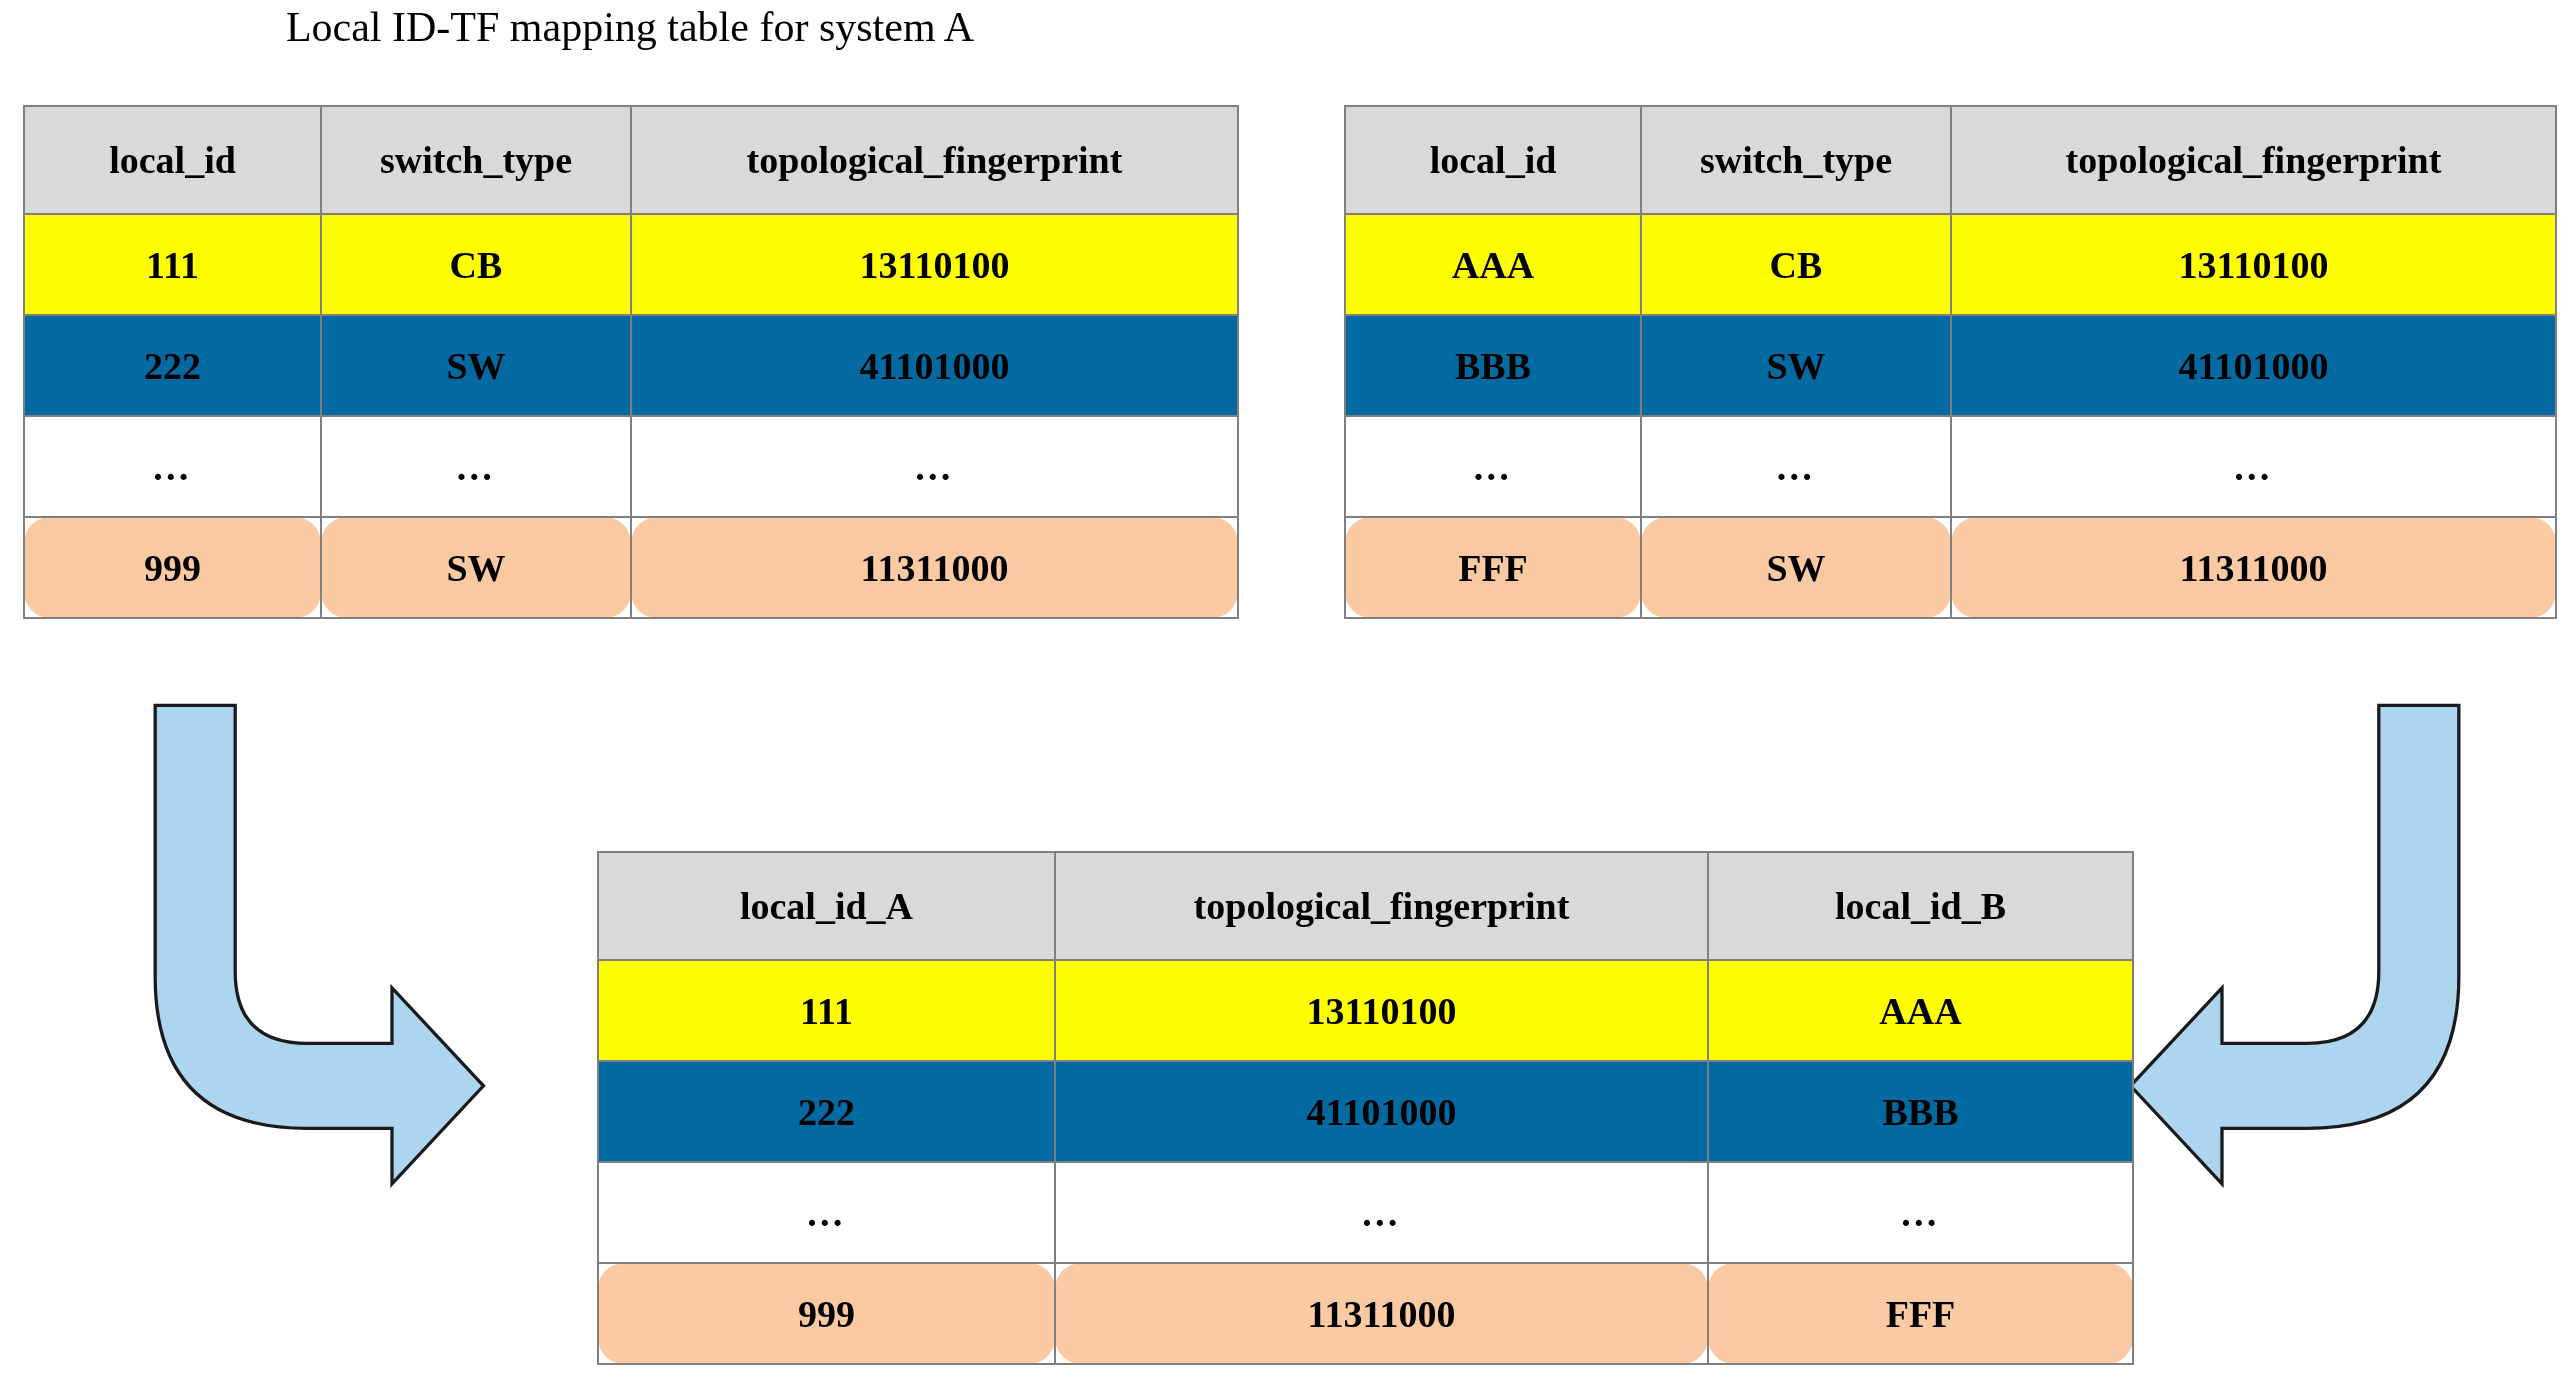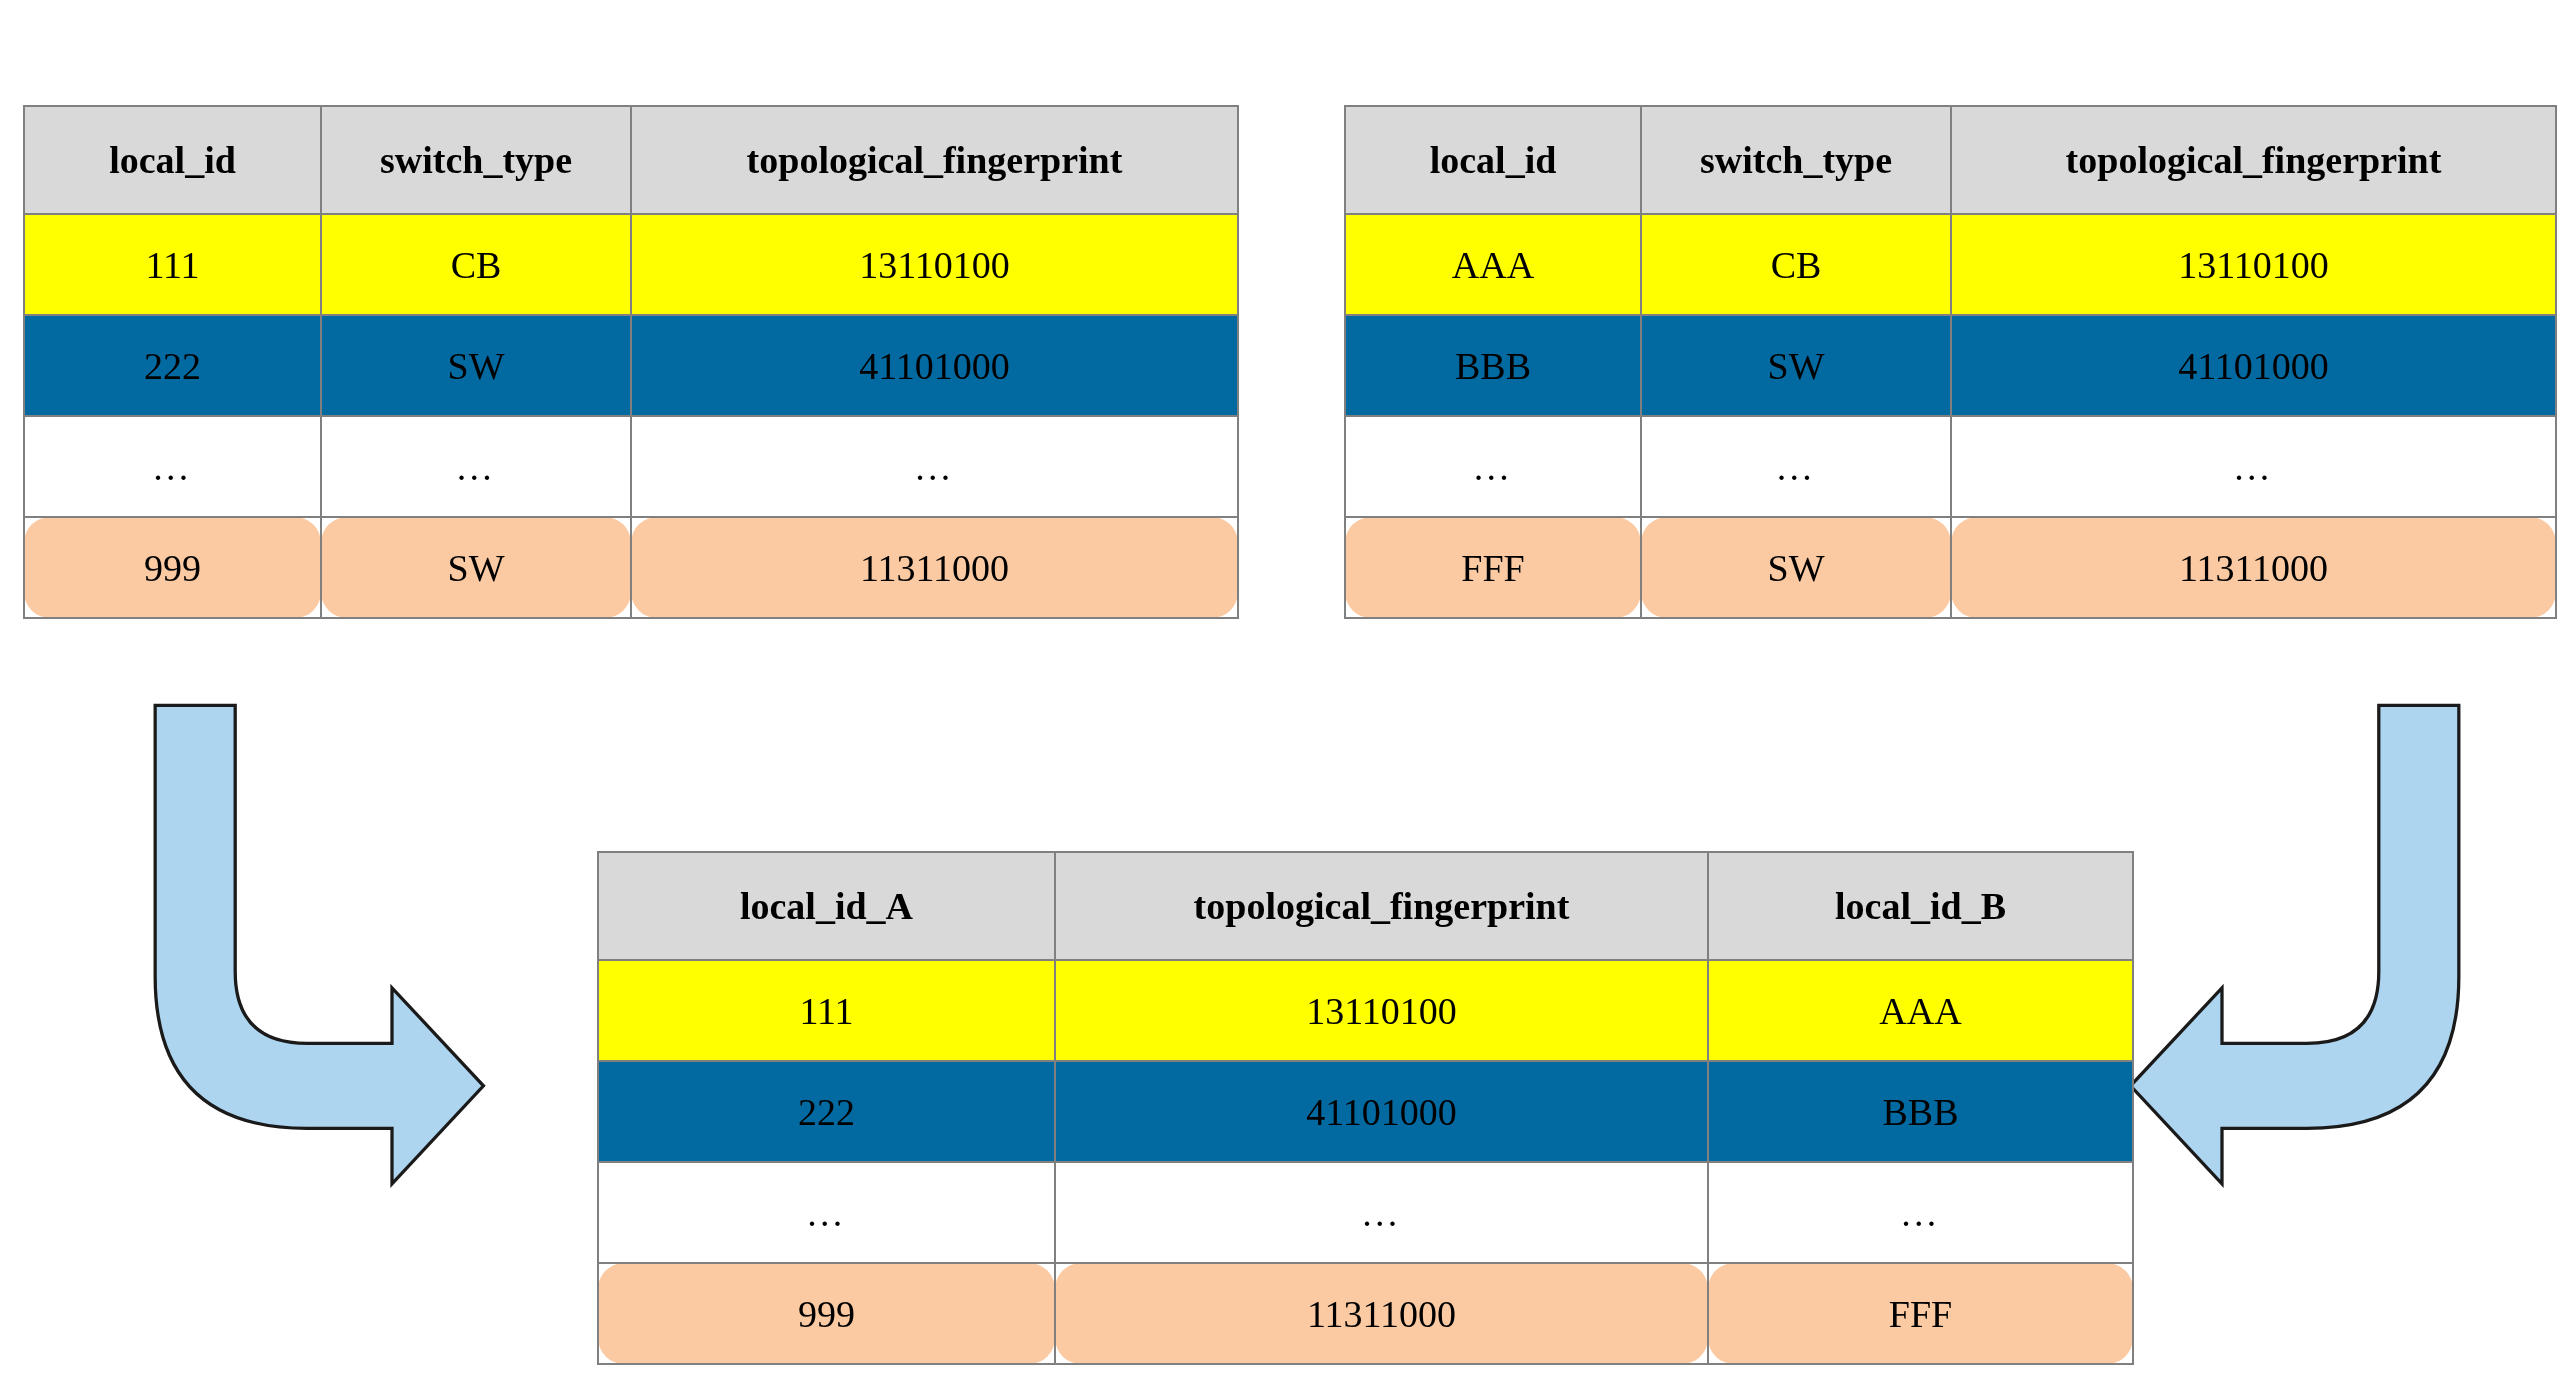--- a/index.html
+++ b/index.html
@@ -49,21 +49,21 @@
     margin: 0;
   }
   .mtable th {
     background: #d9d9d9;
     font-weight: bold;
     font-size: 38px;
     height: 82px;
   }
   .mtable td {
     height: 75px;
-    font-weight: normal;
+    font-weight: bold;
   }
   .row-yellow td { background: #ffff00; }
   .row-green  td { background: #0369a1; }
   .row-white  td { background: #ffffff; }
   .row-orange td { background: #fbcaa2; border-radius: 26px; }
   .ellipsis-cell {
     letter-spacing: 3.3px;
   }
 
   
@@ -76,20 +76,21 @@
     stroke: #1a1a1a;
     stroke-width: 4;
     stroke-linejoin: miter;
   }
 </style>
 </head>
 <body>
 
 <div id="canvas">
 
+  <div class="tbl-title" style="left:23px; top:4.9px; width:1214px;">Local ID-TF mapping table for system A</div>
 
   <table class="mtable" style="left:23px; top:105px; width:1214px;">
     <colgroup>
       <col style="width:297px;">
       <col style="width:310px;">
       <col style="width:607px;">
     </colgroup>
     <thead>
       <tr>
         <th>local_id</th>

